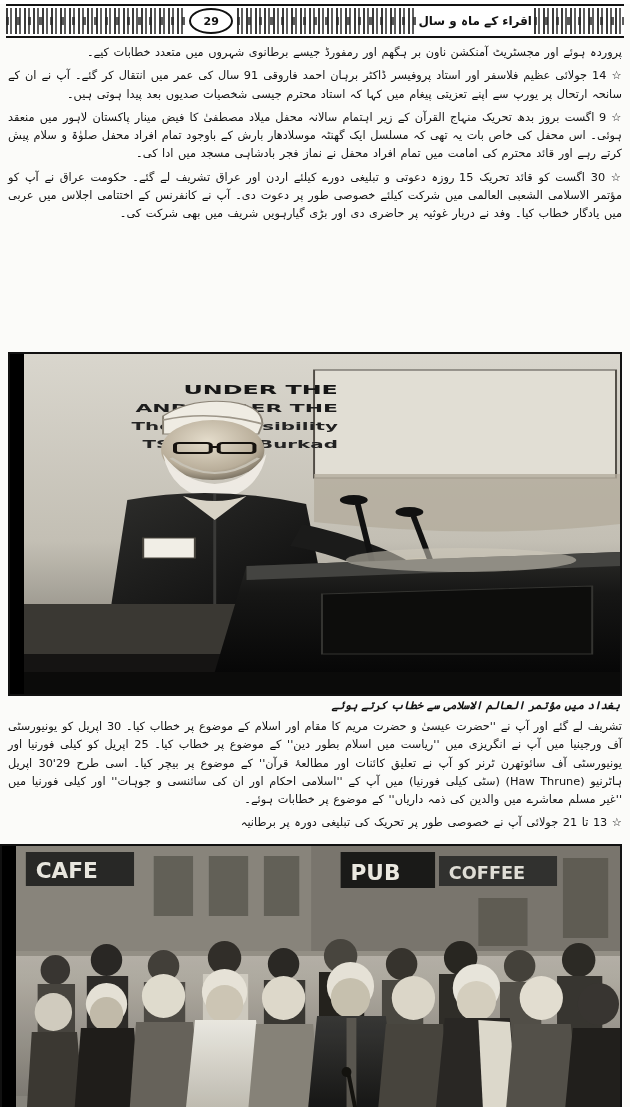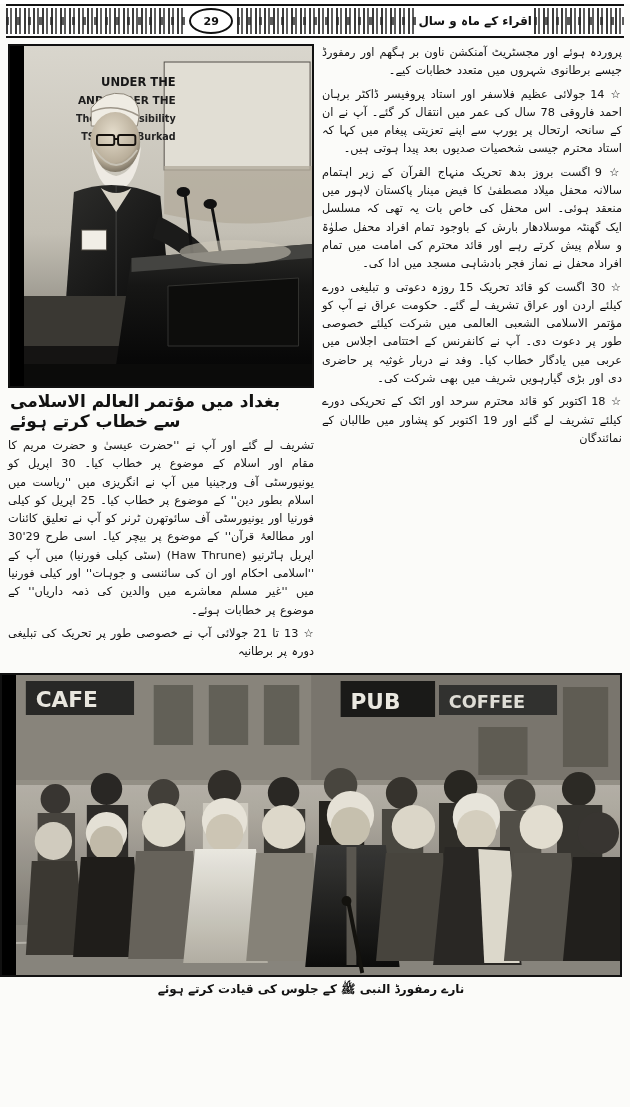--- a/index.html
+++ b/index.html
@@ -90,21 +90,21 @@
   }
 
   
   .content {
     padding: 6px 8px 0 8px;
     direction: rtl;
   }
 
   .top-section {
     display: flex;
-    flex-direction: row;
+    flex-direction: column;
     gap: 8px;
     align-items: flex-start;
   }
 
   .col {
     flex: 1 1 0;
     min-width: 0;
   }
 
   .para {
@@ -119,25 +119,26 @@
   }
   .photo-frame {
     border: 2px solid #111;
     background: #000;
     position: relative;
     overflow: hidden;
     padding-left: 14px;
   }
   .photo-caption {
     direction: rtl;
-    text-align: left;
-    font-size: 17px;
+    text-align: right;
+    font-size: 11px;
     font-weight: bold;
     color: #111;
     padding: 3px 2px 2px 2px;
+    font-style: italic;
   }
 
   
   .ph1 {
     width: 100%;
     height: 340px;
     display: block;
   }
 
   
@@ -170,24 +171,23 @@
     <div class="header-title">اقراء کے ماہ و سال</div>
     <div class="ornament-strip" style="max-width:90px;"></div>
   </div>
 
   <div class="content">
 
     <div class="top-section">
 
       <div class="col" style="flex:0 0 300px;">
         <p class="para">پروردہ ہوئے اور مجسٹریٹ آمنکشن ناون بر ہگھم اور رمفورڈ جیسے برطانوی شہروں میں متعدد خطابات کیے۔</p>
-        <p class="para">☆ 14 جولائی عظیم فلاسفر اور استاد پروفیسر ڈاکٹر برہان احمد فاروقی 78 سال کی عمر میں انتقال کر گئے۔ آپ نے ان کے سانحہ ارتحال پر یورپ سے اپنے تعزیتی پیغام میں کہا کہ استاد محترم جیسی شخصیات صدیوں بعد پیدا ہوتی ہیں۔</p>
+        <p class="para">☆ 14 جولائی عظیم فلاسفر اور استاد پروفیسر ڈاکٹر برہان احمد فاروقی 91 سال کی عمر میں انتقال کر گئے۔ آپ نے ان کے سانحہ ارتحال پر یورپ سے اپنے تعزیتی پیغام میں کہا کہ استاد محترم جیسی شخصیات صدیوں بعد پیدا ہوتی ہیں۔</p>
         <p class="para">☆ 9 اگست بروز بدھ تحریک منہاج القرآن کے زیر اہتمام سالانہ محفل میلاد مصطفیٰ کا فیض مینار پاکستان لاہور میں منعقد ہوئی۔ اس محفل کی خاص بات یہ تھی کہ مسلسل ایک گھنٹہ موسلادھار بارش کے باوجود تمام افراد محفل صلوٰۃ و سلام پیش کرتے رہے اور قائد محترم کی امامت میں تمام افراد محفل نے نماز فجر بادشاہی مسجد میں ادا کی۔</p>
         <p class="para">☆ 30 اگست کو قائد تحریک 15 روزہ دعوتی و تبلیغی دورے کیلئے اردن اور عراق تشریف لے گئے۔ حکومت عراق نے آپ کو مؤتمر الاسلامی الشعبی العالمی میں شرکت کیلئے خصوصی طور پر دعوت دی۔ آپ نے کانفرنس کے اختتامی اجلاس میں عربی میں یادگار خطاب کیا۔ وفد نے دربار غوثیہ پر حاضری دی اور بڑی گیارہویں شریف میں بھی شرکت کی۔</p>
-        <p class="para">☆ 18 اکتوبر کو قائد محترم سرحد اور اٹک کے تحریکی دورے کیلئے تشریف لے گئے اور 19 اکتوبر کو پشاور میں طالبان کے نمائندگان</p>
       </div>
 
       <div class="col">
 
         <div class="photo-frame">
           <svg class="ph1" viewBox="0 0 300 340" preserveAspectRatio="none">
             <defs>
               <linearGradient id="wallg" x1="0" y1="0" x2="0" y2="1">
                 <stop offset="0%" stop-color="#d9d6cd"></stop>
                 <stop offset="55%" stop-color="#c3bfb4"></stop>

